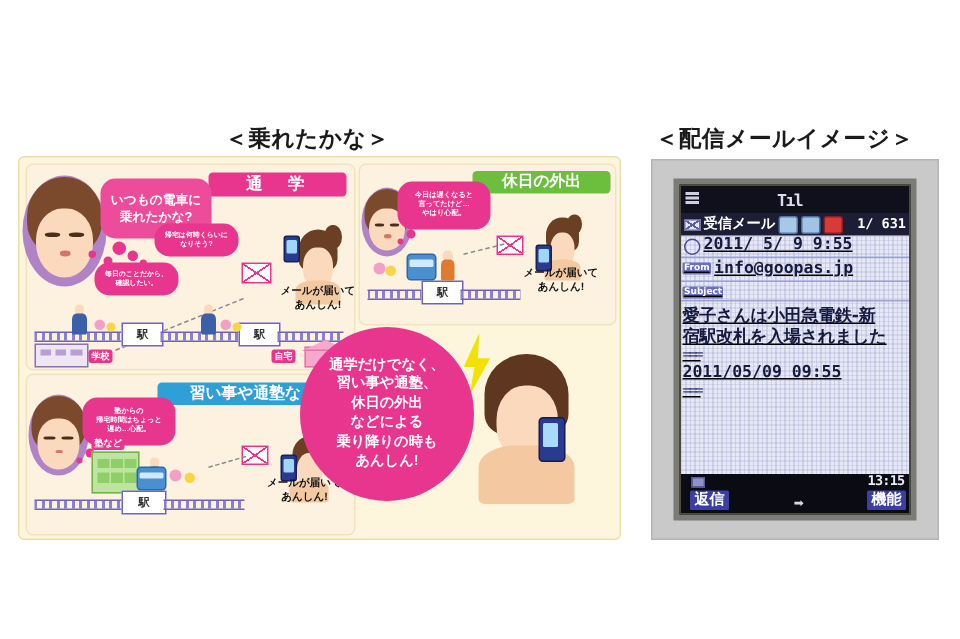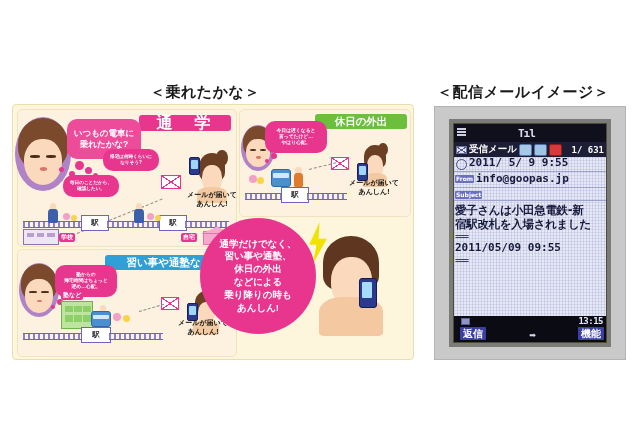--- a/index.html
+++ b/index.html
@@ -34,21 +34,21 @@
 
   
   .badge{
     position:absolute;color:#fff;font-weight:bold;text-align:center;
     border-radius:3px;white-space:nowrap;line-height:1;
     display:flex;align-items:center;justify-content:center;
   }
   .badge-pink{background:#e8368f;}
   .badge-green{background:#6cbf3c;}
   .badge-blue{background:#2f9fd8;}
-  #badge-tsugaku{left:126px;top:10px;width:92px;height:16px;font-size:16px;letter-spacing:3px;}
+  #badge-tsugaku{left:126px;top:10px;width:92px;height:16px;font-size:11px;letter-spacing:3px;}
   #badge-kyujitsu{left:302px;top:9px;width:92px;height:15px;font-size:10.5px;}
   #badge-naraigoto{left:92px;top:150px;width:128px;height:15px;font-size:10.5px;}
 
   
   .bubble{
     position:absolute;background:#e8368f;color:#fff;border-radius:10px;
     text-align:center;font-weight:bold;line-height:1.25;
     display:flex;align-items:center;justify-content:center;padding:4px;
     box-sizing:border-box;
   }
@@ -197,21 +197,21 @@
   .scr-title .ic{width:11px;height:10px;margin-left:2px;border-radius:2px;}
   .ic-a{background:#a8c8e8;border:1px solid #5577aa;}
   .ic-b{background:#9fc4e4;border:1px solid #4f6fa2;}
   .ic-c{background:#d83a3a;border-radius:50%;border:1px solid #8a1f1f;}
   .scr-title .cnt{position:absolute;right:2px;color:#fff;font-size:9px;
     font-family:"DejaVu Sans Mono",monospace;font-weight:bold;}
 
   .scr-body{background:#e6e8f6;position:absolute;left:0;right:0;top:33px;
     bottom:26px;overflow:hidden;
     background-image:repeating-linear-gradient(to right,rgba(150,155,200,.30) 0 1px,transparent 1px 3px),
-                     repeating-linear-gradient(to bottom,rgba(150,155,200,.22) 0 1px,transparent 1px 3px);}
+                     repeating-linear-gradient(to bottom,rgba(150,155,200,.22) 0 1px,transparent 1px 3px);text-decoration:underline;}
   .row{display:flex;align-items:flex-start;padding:0 1px;}
   .row .tag{color:#fff;background:#6a6fc0;font-size:6px;font-weight:bold;
     padding:1px 1px;margin-right:2px;border-radius:1px;flex:0 0 auto;
     margin-top:2px;line-height:1;}
   .row .clkic{flex:0 0 auto;width:9px;height:9px;border:1.3px solid #4a4f8f;
     border-radius:50%;margin:2px 2px 0 1px;}
   .txt{color:#161a3c;font-size:11px;font-weight:bold;line-height:1.18;
     font-family:"DejaVu Sans Mono",monospace;word-break:break-all;}
   .txt.jp{font-family:"DejaVu Sans",sans-serif;font-size:11.5px;letter-spacing:-.3px;}
   .sep{height:1px;background:#9da2cf;margin:1px 0;}

